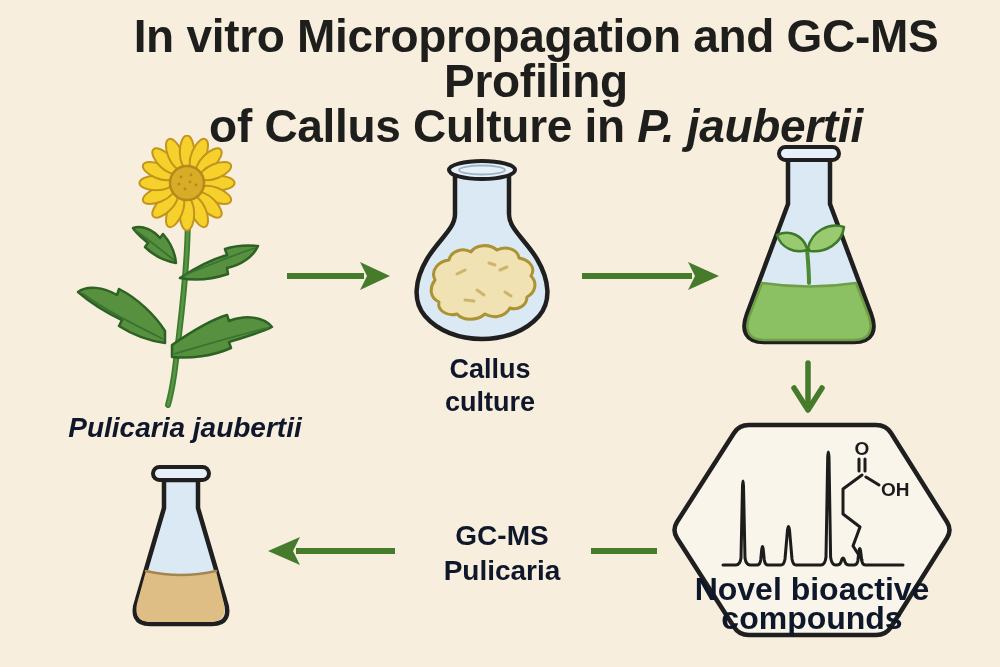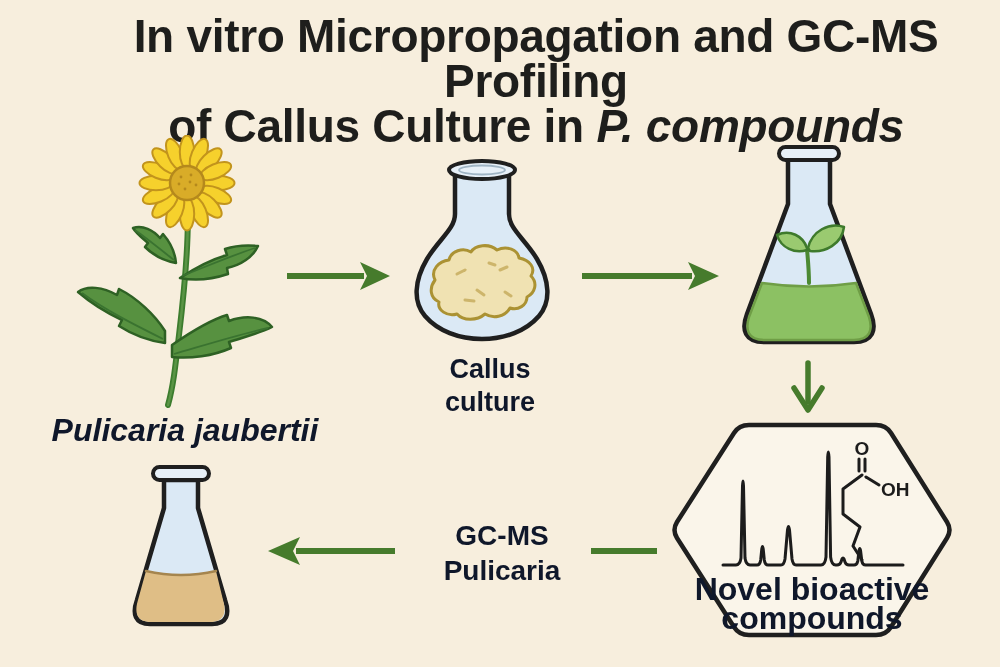--- a/index.html
+++ b/index.html
@@ -15,34 +15,34 @@
   .title{
     top:14px;left:0;width:1000px;
     text-align:center;
     font-size:46px;line-height:45px;font-weight:600;
     letter-spacing:-0.3px;
     padding-left:36px;
   }
   .label{
     text-align:center;font-weight:600;color:#0f172a;
   }
-  .plant-label{top:412px;left:35px;width:300px;font-size:32px;font-style:italic;}
+  .plant-label{top:412px;left:35px;width:300px;font-size:28px;font-style:italic;}
   .callus-label{top:353px;left:400px;width:180px;font-size:27px;line-height:33px;}
   .gcms-label{top:518px;left:402px;width:200px;font-size:28px;line-height:35px;text-align:center;}
   .hex-label{top:575px;left:687px;width:250px;font-size:32px;line-height:29px;z-index:3;}
   svg{display:block;}
 </style>
 </head>
 <body>
 
 <div class="canvas">
 
   <div class="abs title">
     <div>In vitro Micropropagation and GC-MS Profiling</div>
-    <div><span>of Callus Culture in</span> <i>P. compounds</i></div>
+    <div><span>of Callus Culture in</span> <i>P. jaubertii</i></div>
   </div>
 
   <svg class="abs" style="left:55px;top:135px;" width="270" height="290" viewBox="0 0 270 290">
 
     <path d="M132,64 C135,100 130,150 124,200 C120,235 118,252 113,270" fill="none" stroke="#3c7c2e" stroke-width="6" stroke-linecap="round"></path>
     <path d="M132,64 C135,100 130,150 124,200 C120,235 118,252 113,270" fill="none" stroke="#5a9445" stroke-width="2.5" stroke-linecap="round"></path>
 
     <g fill="#579140" stroke="#2e6124" stroke-width="2.5" stroke-linejoin="round">
       <path d="M121,128 C110,126 98,120 90,112 L93,108 C86,102 81,98 78,93 C88,90 98,95 105,103 L108,99 C115,107 120,117 121,128 Z"></path>
       <path d="M125,143 C140,133 158,124 172,120 L170,114 C182,110 193,110 203,111 C198,122 186,130 172,133 L173,139 C158,144 140,146 125,143 Z"></path>

